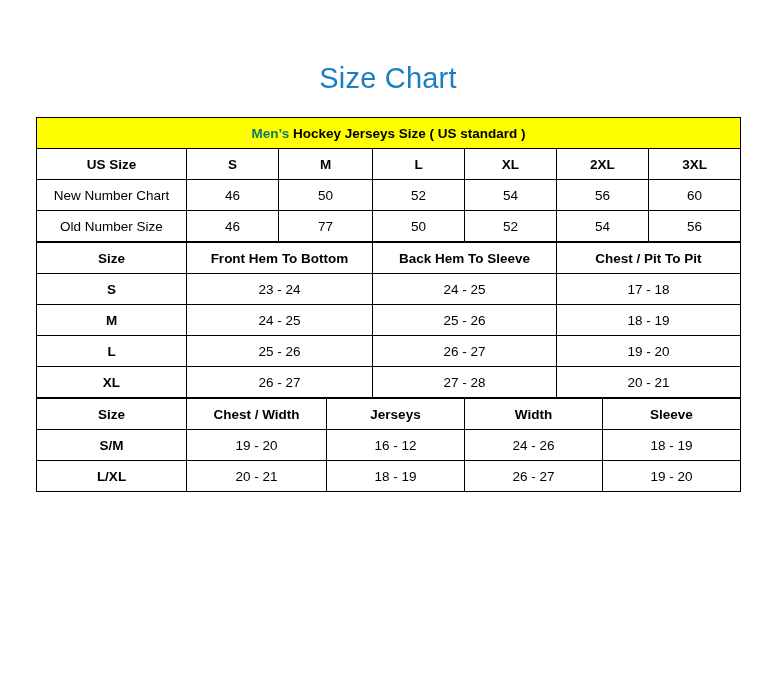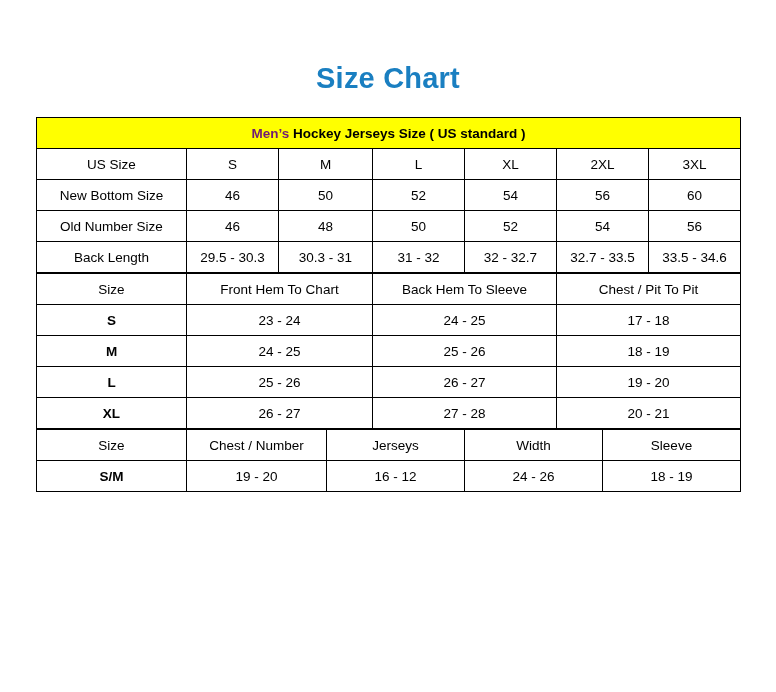--- a/index.html
+++ b/index.html
@@ -16,21 +16,21 @@
   .page {
     width: 776px;
     height: 692px;
     position: relative;
     box-sizing: border-box;
   }
   .title {
     text-align: center;
     color: #1a7fc1;
     font-size: 29px;
-    font-weight: bold;
+    font-weight: normal;
     padding-top: 62px;
     letter-spacing: 0.2px;
   }
   .chart-wrap {
     margin: 22px 36px 0 36px;
   }
   table.sizes {
     border-collapse: collapse;
     width: 704px;
     table-layout: fixed;
@@ -43,24 +43,24 @@
     height: 26px;
     padding: 2px 1px;
   }
   td.banner {
     background: #ffff00;
     font-weight: bold;
     font-size: 14.5px;
     height: 31px;
   }
   td.banner .hl {
-    color: #701a75;
+    color: #0f766e;
   }
   td.hdr {
-    font-weight: normal;
+    font-weight: bold;
   }
   td.rowlabel {
     font-weight: normal;
   }
   td.bold-label {
     font-weight: bold;
   }
 </style>
 </head>
 <body>
@@ -88,60 +88,51 @@
         <tr>
           <td class="hdr">US Size</td>
           <td class="hdr">S</td>
           <td class="hdr">M</td>
           <td class="hdr">L</td>
           <td class="hdr">XL</td>
           <td class="hdr">2XL</td>
           <td class="hdr">3XL</td>
         </tr>
         <tr>
-          <td class="rowlabel">New Bottom Size</td>
+          <td class="rowlabel">New Number Chart</td>
           <td>46</td>
           <td>50</td>
           <td>52</td>
           <td>54</td>
           <td>56</td>
           <td>60</td>
         </tr>
         <tr>
           <td class="rowlabel">Old Number Size</td>
           <td>46</td>
-          <td>48</td>
+          <td>77</td>
           <td>50</td>
           <td>52</td>
           <td>54</td>
           <td>56</td>
-        </tr>
-        <tr>
-          <td class="rowlabel">Back Length</td>
-          <td>29.5 - 30.3</td>
-          <td>30.3 - 31</td>
-          <td>31 - 32</td>
-          <td>32 - 32.7</td>
-          <td>32.7 - 33.5</td>
-          <td>33.5 - 34.6</td>
         </tr>
       </tbody>
     </table>
 
     <table class="sizes">
       <colgroup>
         <col style="width:150px">
         <col style="width:186px">
         <col style="width:184px">
         <col style="width:184px">
       </colgroup>
       <tbody>
         <tr>
           <td class="hdr">Size</td>
-          <td class="hdr">Front Hem To Chart</td>
+          <td class="hdr">Front Hem To Bottom</td>
           <td class="hdr">Back Hem To Sleeve</td>
           <td class="hdr">Chest / Pit To Pit</td>
         </tr>
         <tr>
           <td class="bold-label">S</td>
           <td>23 - 24</td>
           <td>24 - 25</td>
           <td>17 - 18</td>
         </tr>
         <tr>
@@ -169,29 +160,36 @@
       <colgroup>
         <col style="width:150px">
         <col style="width:140px">
         <col style="width:138px">
         <col style="width:138px">
         <col style="width:138px">
       </colgroup>
       <tbody>
         <tr>
           <td class="hdr">Size</td>
-          <td class="hdr">Chest / Number</td>
+          <td class="hdr">Chest / Width</td>
           <td class="hdr">Jerseys</td>
           <td class="hdr">Width</td>
           <td class="hdr">Sleeve</td>
         </tr>
         <tr>
           <td class="bold-label">S/M</td>
           <td>19 - 20</td>
           <td>16 - 12</td>
           <td>24 - 26</td>
           <td>18 - 19</td>
         </tr>
+        <tr>
+          <td class="bold-label">L/XL</td>
+          <td>20 - 21</td>
+          <td>18 - 19</td>
+          <td>26 - 27</td>
+          <td>19 - 20</td>
+        </tr>
       </tbody>
     </table>
 
   </div>
 </div>
 
 </body></html>

